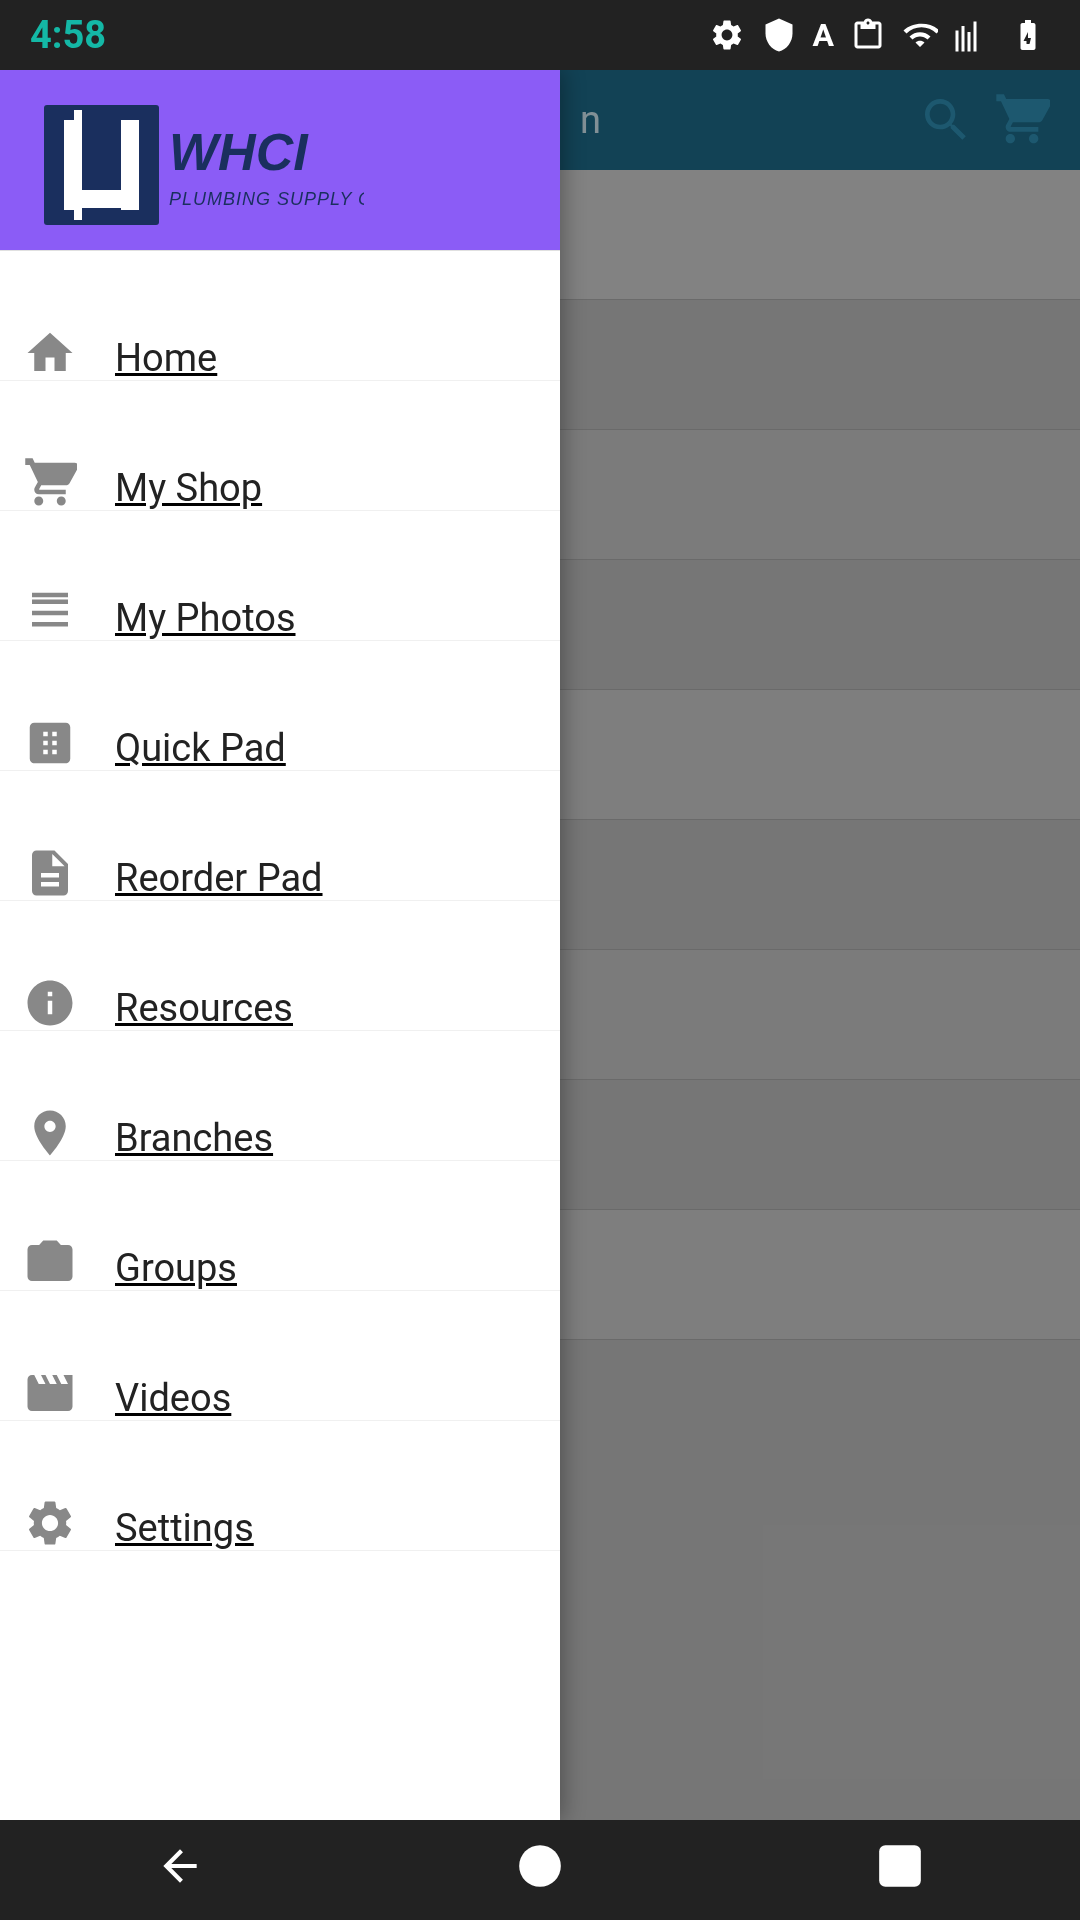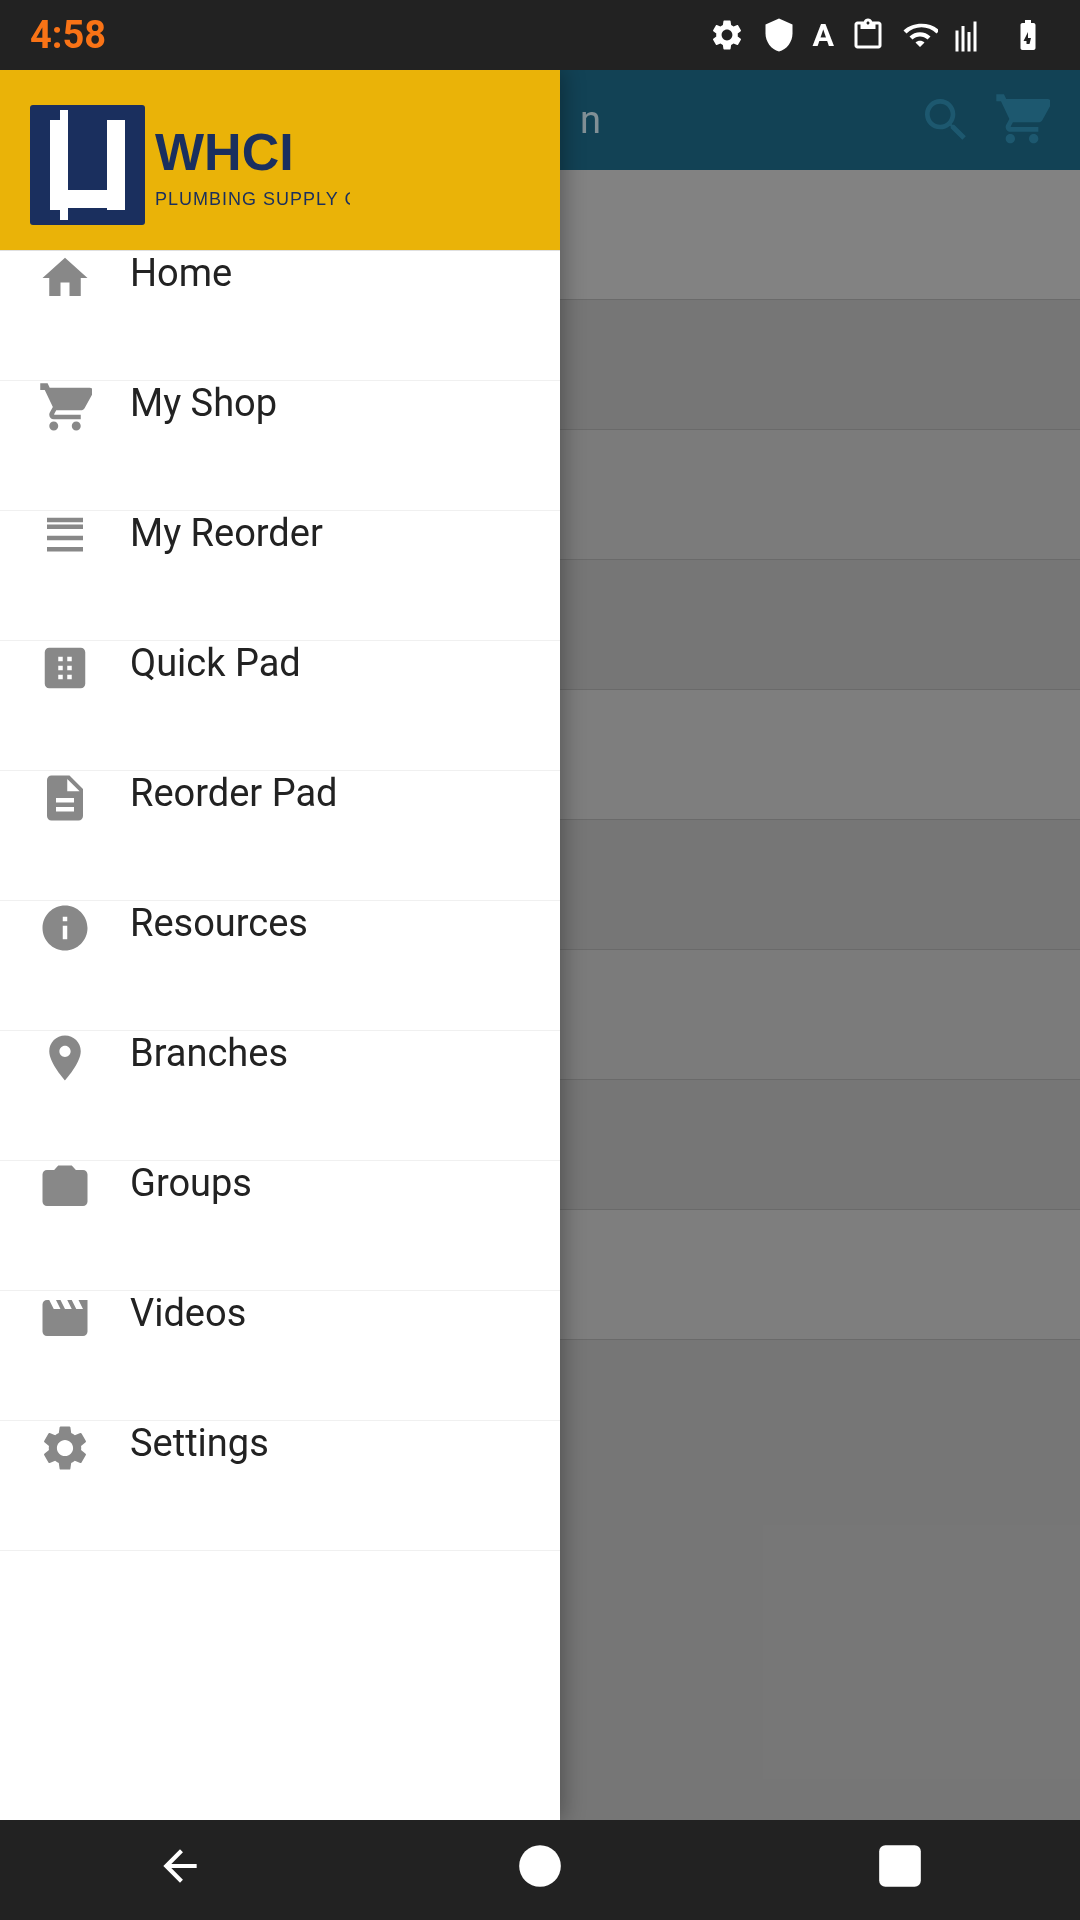--- a/index.html
+++ b/index.html
@@ -22,21 +22,21 @@
       display: flex;
       align-items: center;
       justify-content: space-between;
       padding: 0 30px;
       position: fixed;
       top: 0;
       left: 0;
       z-index: 100;
     }
     .status-time {
-      color: #f97316;
+      color: #14b8a6;
       font-size: 38px;
       font-weight: bold;
     }
     .status-icons {
       display: flex;
       align-items: center;
       gap: 16px;
     }
 
     
@@ -112,43 +112,45 @@
       width: 560px;
       height: 100%;
       background: #fff;
       z-index: 10;
       overflow-y: auto;
       box-shadow: 4px 0 20px rgba(0,0,0,0.3);
     }
 
     
     .logo-area {
-      padding: 30px 30px 20px 30px;
+      padding: 30px 30px 20px 44px;
       border-bottom: 1px solid #e0e0e0;
-      background: #eab308;
+      background: #8b5cf6;
+      font-style: italic;
     }
 
     .logo-container {
       display: flex;
       align-items: center;
     }
 
     
     .menu-list {
       list-style: none;
     }
 
     .menu-item {
       display: flex;
-      align-items: flex-start;
-      padding: 0 30px;
+      align-items: flex-end;
+      padding: 0 15px;
       height: 130px;
       border-bottom: 1px solid #f0f0f0;
       cursor: pointer;
       background: #fff;
+      text-decoration: underline;
     }
 
     .menu-item.active {
       background: #ececec;
     }
 
     .menu-icon {
       width: 70px;
       display: flex;
       align-items: center;
@@ -278,21 +280,21 @@
         </span>
         <span class="menu-label">My Shop</span>
       </li>
 
       <li class="menu-item">
         <span class="menu-icon">
           <svg width="54" height="54" viewBox="0 0 24 24" fill="#888">
             <path d="M4,6H20V8H4V6z M4,11H20V13H4V11z M4,16H20V18H4V16z M4,3H20V5H4V3z"></path>
           </svg>
         </span>
-        <span class="menu-label">My Reorder</span>
+        <span class="menu-label">My Photos</span>
       </li>
 
 
       <li class="menu-item">
         <span class="menu-icon">
           <svg width="54" height="54" viewBox="0 0 24 24" fill="#888">
             <path d="M19,3H5C3.9,3,3,3.9,3,5v14c0,1.1,0.9,2,2,2h14c1.1,0,2-0.9,2-2V5C21,3.9,20.1,3,19,3z M11,9H9V7h2V9z M11,13H9v-2h2V13z M11,17H9v-2h2V17z M15,9h-2V7h2V9z M15,13h-2v-2h2V13z M15,17h-2v-2h2V17z"></path>
           </svg>
         </span>
         <span class="menu-label">Quick Pad</span>

